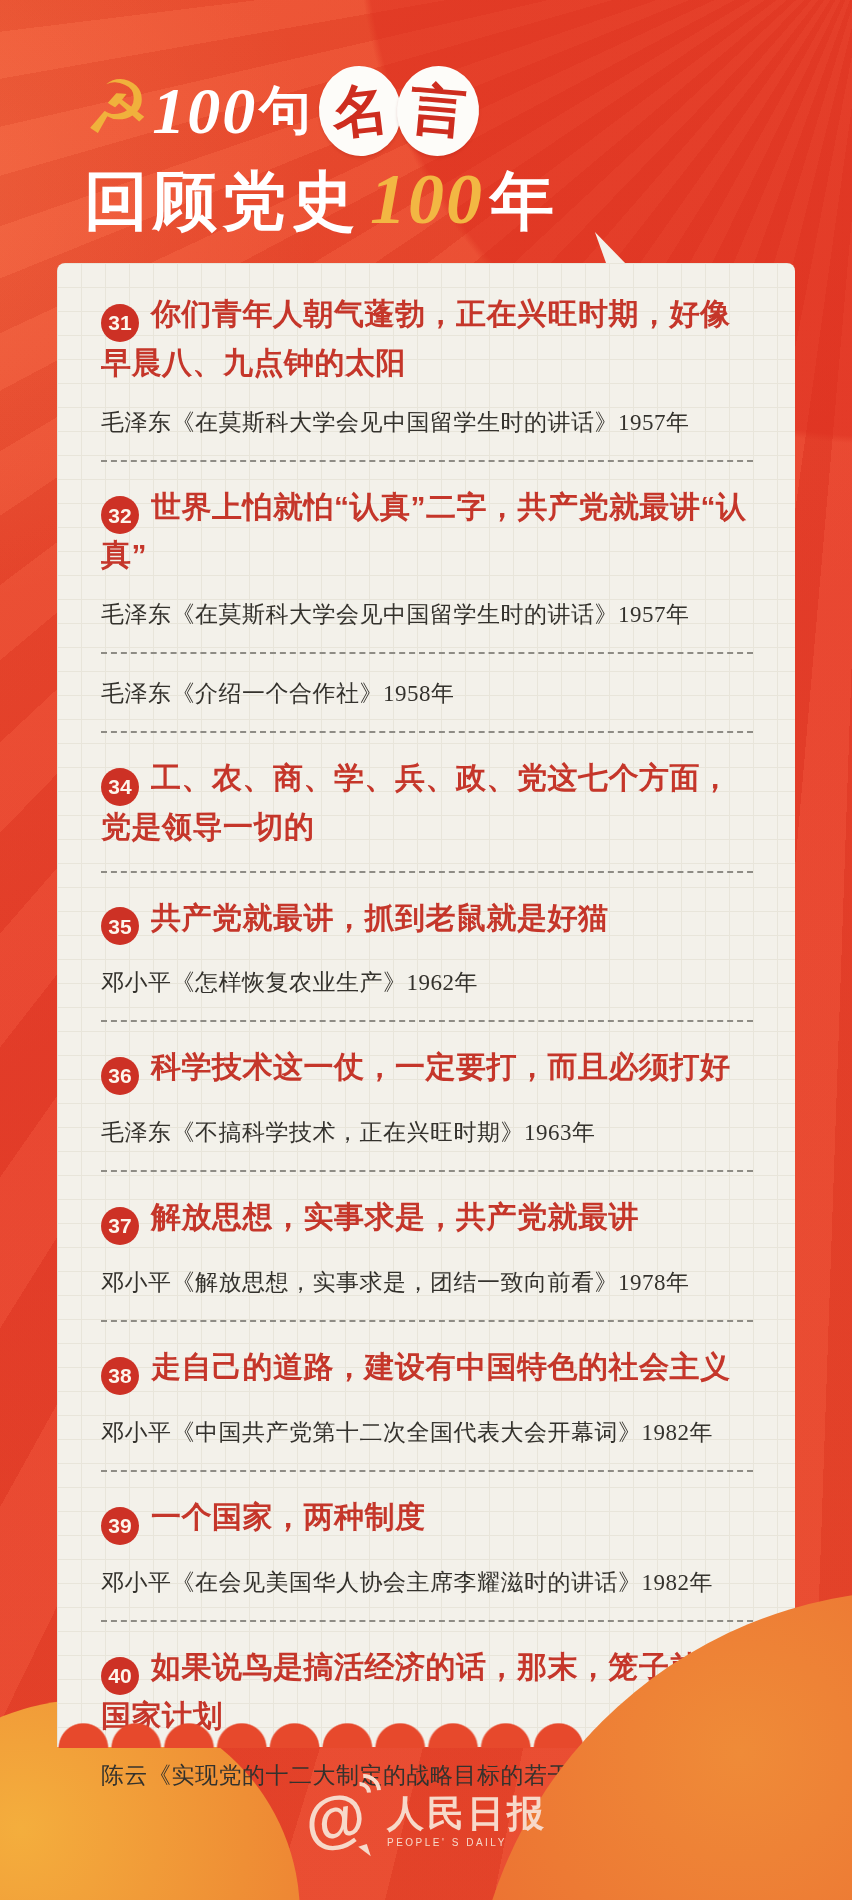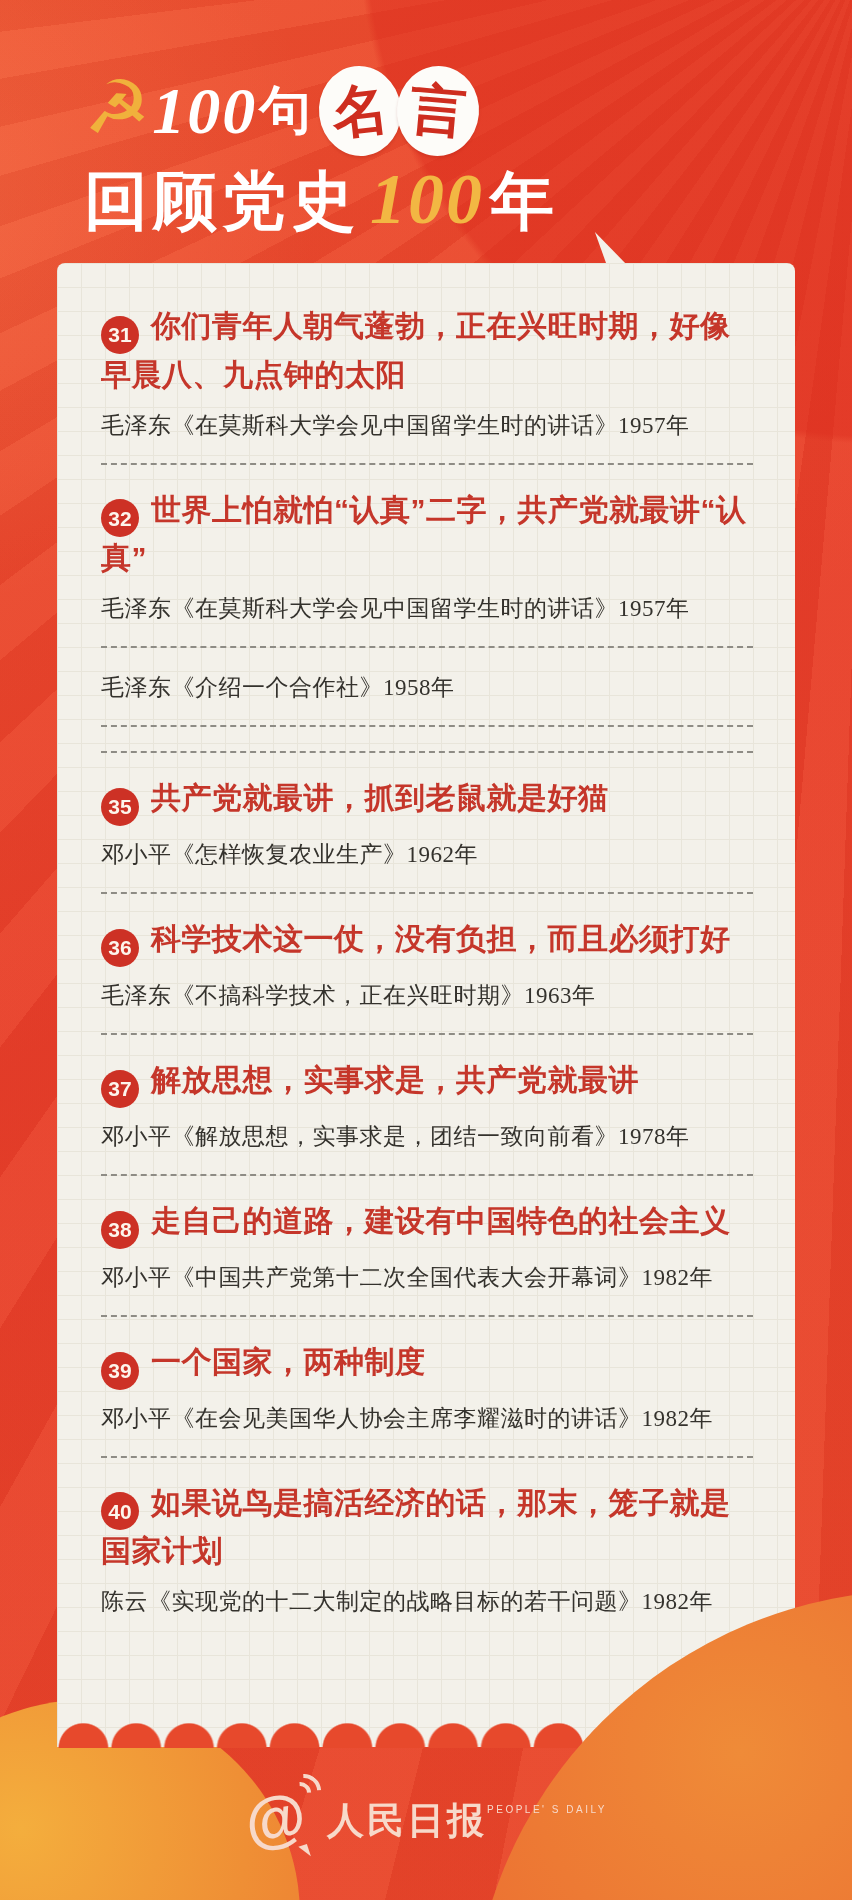--- a/index.html
+++ b/index.html
@@ -25,53 +25,53 @@
     box-shadow:0 2px 3px rgba(120,10,5,.15);}
   .oval.o2{transform:rotate(5deg);margin-left:-4px;}
   .oval i{font-style:normal;color:#ce2d1f;font-size:56px;font-weight:bold;line-height:1;}
   .h-line2{display:flex;align-items:baseline;font-weight:bold;letter-spacing:5px;margin-top:2px;}
   .h-l2t{font-size:64px;}
   .h-num2{color:#f2b743;font-size:72px;font-style:italic;letter-spacing:2px;margin:0 6px 0 10px;}
   
   .tail{position:absolute;left:592px;top:232px;width:36px;height:34px;z-index:2;
     background:#f3f1ea;clip-path:polygon(8% 0,100% 100%,42% 100%);}
   .card{position:absolute;left:57px;top:263px;width:738px;height:1484px;z-index:2;
-    box-sizing:border-box;padding:42px 40px 0 44px;border-radius:8px 8px 0 0;
+    box-sizing:border-box;padding:30px 40px 0 44px;border-radius:8px 8px 0 0;
     background-color:#f3f1ea;
     background-image:linear-gradient(#e8e5da 1px,transparent 1px),
                      linear-gradient(90deg,#e8e5da 1px,transparent 1px);
     background-size:24px 24px;}
   .card::after{content:"";position:absolute;left:0;bottom:-1px;width:100%;height:26px;
     background-image:radial-gradient(circle 25px at 50% 100%, #e7492c 24px, rgba(231,73,44,0) 25.5px);
     background-size:52.8px 26px;background-repeat:repeat-x;}
   .item .q{font-size:30px;font-weight:bold;color:#c5362a;line-height:1.42;letter-spacing:.5px;}
   .badge{display:inline-flex;align-items:center;justify-content:center;width:38px;height:38px;
     border-radius:50%;background:#cd3125;color:#fdf5ec;font-size:21px;font-weight:bold;
     margin-right:12px;vertical-align:-6px;letter-spacing:0;}
   .item .src{font-family:"Liberation Serif","DejaVu Serif",serif;font-size:23px;color:#34322d;
-    margin-top:13px;letter-spacing:.5px;}
+    margin-top:22px;letter-spacing:.5px;}
   .divider{border-top:2px dashed #8e8c85;height:0;margin:22px 2px 24px 0;}
   
   .circle-bl{position:absolute;left:-130px;top:1700px;width:430px;height:430px;border-radius:50%;
     background:radial-gradient(circle at 35% 30%,#f4ae3d,#ef8f35 55%,#ec7531);z-index:1;}
   .circle-r{position:absolute;left:470px;top:1590px;width:900px;height:900px;border-radius:50%;
     background:radial-gradient(circle at 30% 18%,#ef8b38,#ea602e 55%,#e84e2b);z-index:3;}
   
   .logo{position:absolute;top:1786px;left:50%;transform:translateX(-50%);display:flex;
     align-items:center;gap:12px;color:#f7d9ca;z-index:4;}
   .at-wrap{position:relative;width:70px;height:70px;}
   .at{position:absolute;left:0;top:2px;font-size:62px;font-weight:bold;line-height:1;
     transform:rotate(-10deg);}
   .wave{position:absolute;border:4px solid #f7d9ca;border-radius:50%;
     border-color:#f7d9ca transparent transparent transparent;transform:rotate(42deg);}
   .w1{right:4px;top:-4px;width:14px;height:14px;}
   .w2{right:-6px;top:-12px;width:26px;height:26px;}
   .at-tail{position:absolute;right:6px;bottom:-2px;width:0;height:0;
     border-left:9px solid transparent;border-top:13px solid #f7d9ca;transform:rotate(-18deg);}
-  .logo-txt{display:flex;flex-direction:row;}
+  .logo-txt{display:flex;flex-direction:column;}
   .logo-cn{font-size:37px;font-weight:bold;letter-spacing:3px;line-height:1.1;}
   .logo-en{font-size:10px;letter-spacing:2.5px;margin-top:3px;}
 </style>
 </head>
 <body>
 
 <div class="header">
   <div class="h-line1">
     <span class="emblem">☭</span>
     <span class="h-num">100</span>
@@ -105,31 +105,32 @@
     <div class="src">毛泽东《在莫斯科大学会见中国留学生时的讲话》1957年</div>
   </div>
   <div class="divider"></div>
 
   <div class="item">
     <div class="src">毛泽东《介绍一个合作社》1958年</div>
   </div>
   <div class="divider"></div>
 
   <div class="item">
+    <div class="q"><span class="badge">34</span><span>工、农、商、学、兵、政、党这七个方面，党是领导一切的</span></div>
   </div>
   <div class="divider"></div>
 
   <div class="item">
     <div class="q"><span class="badge">35</span><span>共产党就最讲，抓到老鼠就是好猫</span></div>
     <div class="src">邓小平《怎样恢复农业生产》1962年</div>
   </div>
   <div class="divider"></div>
 
   <div class="item">
-    <div class="q"><span class="badge">36</span><span>科学技术这一仗，没有负担，而且必须打好</span></div>
+    <div class="q"><span class="badge">36</span><span>科学技术这一仗，一定要打，而且必须打好</span></div>
     <div class="src">毛泽东《不搞科学技术，正在兴旺时期》1963年</div>
   </div>
   <div class="divider"></div>
 
   <div class="item">
     <div class="q"><span class="badge">37</span><span>解放思想，实事求是，共产党就最讲</span></div>
     <div class="src">邓小平《解放思想，实事求是，团结一致向前看》1978年</div>
   </div>
   <div class="divider"></div>
 

